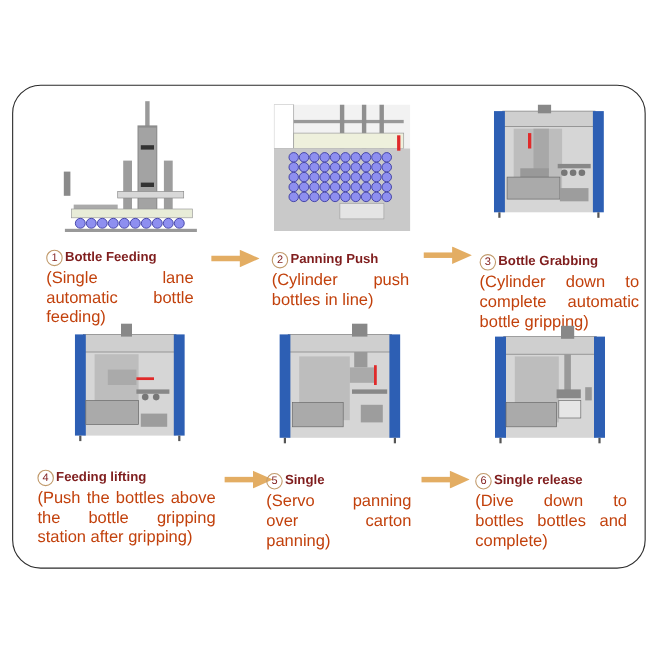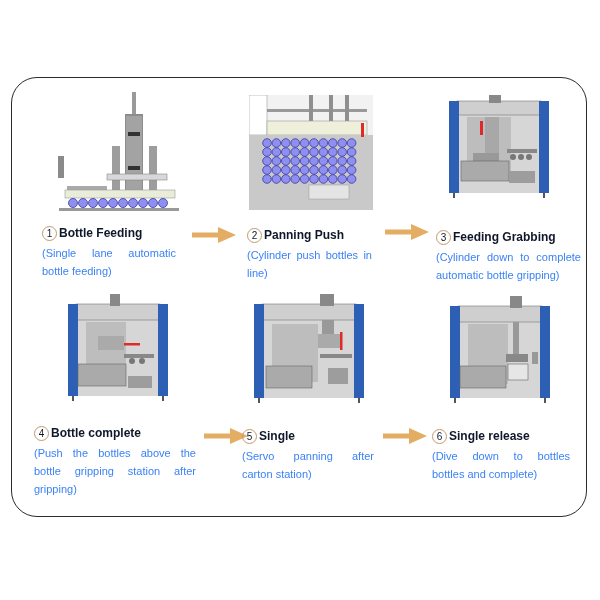--- a/index.html
+++ b/index.html
@@ -1,21 +1,21 @@
 <!DOCTYPE html>
 <html><head>
 <meta charset="utf-8">
 <style>
   html, body { margin: 0; padding: 0; background: #ffffff; }
   body { width: 600px; height: 600px; position: relative; overflow: hidden; font-family: "Liberation Sans", "DejaVu Sans", sans-serif; }
   .frame { position: absolute; left: 11px; top: 77px; width: 576px; height: 440px; border: 1.5px solid #2b2b2b; border-radius: 26px; box-sizing: border-box; }
   .step-img { position: absolute; }
-  .step-title { position: absolute; font-size: 12px; font-weight: bold; color: #0f172a; white-space: nowrap; }
+  .step-title { position: absolute; font-size: 12px; font-weight: bold; color: #7f1d1d; white-space: nowrap; }
   .step-title .num { display: inline-block; width: 13px; height: 13px; border: 1.2px solid #c19a6b; border-radius: 50%; text-align: center; line-height: 13px; font-size: 10px; font-weight: normal; margin-right: 2px; vertical-align: 0px; }
-  .step-desc { position: absolute; font-size: 11px; color: #3b82f6; line-height: 18px; text-align: justify; text-align-last: left; }
+  .step-desc { position: absolute; font-size: 15px; color: #c2410c; line-height: 18px; text-align: justify; text-align-last: left; }
   .arrow { position: absolute; width: 44px; height: 16px; }
   svg { display: block; }
 </style>
 </head>
 <body>
 
 <div class="frame"></div>
 
 <div>
   <svg class="step-img" style="left:55px;top:86px" width="130" height="125" viewBox="0 0 130 125">
@@ -145,21 +145,21 @@
     <rect x="12" y="66" width="48" height="20" fill="#aaa" stroke="#666" stroke-width="0.6"></rect>
     <rect x="58" y="54" width="30" height="4" fill="#888"></rect>
     <circle cx="64" cy="62" r="3" fill="#777"></circle>
       <circle cx="72" cy="62" r="3" fill="#777"></circle>
       <circle cx="80" cy="62" r="3" fill="#777"></circle>
     <rect x="60" y="76" width="26" height="12" fill="#9d9d9d"></rect>
     <rect x="4" y="98" width="2" height="5" fill="#555"></rect>
       <rect x="94" y="98" width="2" height="5" fill="#555"></rect>
   </svg>
   <div class="step-title" style="left:436px;top:230px">
-    <span class="num">3</span><span>Feeding Grabbing</span>
+    <span class="num">3</span><span>Bottle Grabbing</span>
   </div>
   <div class="step-desc" style="left:436px;top:248px;width:145px">(Cylinder down to complete automatic bottle gripping)</div>
 </div>
 
 <div>
   <svg class="step-img" style="left:68px;top:294px" width="100" height="110" viewBox="0 0 100 110">
     <rect x="8" y="12" width="84" height="90" fill="#d6d6d6"></rect>
     <rect x="18" y="28" width="40" height="60" fill="#bdbdbd"></rect>
     <rect x="8" y="10" width="84" height="16" fill="#cfcfcf" stroke="#777" stroke-width="0.6"></rect>
     <rect x="42" y="0" width="10" height="12" fill="#888"></rect>
@@ -169,21 +169,21 @@
     <rect x="56" y="49" width="16" height="2.5" fill="#e02a2a"></rect>
     <rect x="10" y="70" width="48" height="22" fill="#aaa" stroke="#666" stroke-width="0.6"></rect>
     <rect x="56" y="60" width="30" height="4" fill="#888"></rect>
     <circle cx="64" cy="67" r="3" fill="#777"></circle>
       <circle cx="74" cy="67" r="3" fill="#777"></circle>
     <rect x="60" y="82" width="24" height="12" fill="#9d9d9d"></rect>
     <rect x="4" y="102" width="2" height="5" fill="#555"></rect>
       <rect x="94" y="102" width="2" height="5" fill="#555"></rect>
   </svg>
   <div class="step-title" style="left:34px;top:426px">
-    <span class="num">4</span><span>Bottle complete</span>
+    <span class="num">4</span><span>Feeding lifting</span>
   </div>
   <div class="step-desc" style="left:34px;top:444px;width:162px">(Push the bottles above the bottle gripping station after gripping)</div>
 </div>
 
 <svg class="arrow" style="left:204px;top:428px" viewBox="0 0 44 16">
   <rect x="0" y="5.5" width="28" height="5" fill="#e3ad63"></rect>
   <polygon points="26,0 44,8 26,16" fill="#e3ad63"></polygon>
 </svg>
 
 <div>
@@ -199,21 +199,21 @@
     <rect x="86" y="38" width="2.5" height="18" fill="#e02a2a"></rect>
     <rect x="12" y="72" width="46" height="22" fill="#aaa" stroke="#666" stroke-width="0.6"></rect>
     <rect x="66" y="60" width="32" height="4" fill="#888"></rect>
     <rect x="74" y="74" width="20" height="16" fill="#9d9d9d"></rect>
     <rect x="4" y="104" width="2" height="5" fill="#555"></rect>
       <rect x="104" y="104" width="2" height="5" fill="#555"></rect>
   </svg>
   <div class="step-title" style="left:242px;top:429px">
     <span class="num">5</span><span>Single</span>
   </div>
-  <div class="step-desc" style="left:242px;top:447px;width:132px">(Servo panning after carton station)</div>
+  <div class="step-desc" style="left:242px;top:447px;width:132px">(Servo panning over carton panning)</div>
 </div>
 
 <svg class="arrow" style="left:383px;top:428px" viewBox="0 0 44 16">
   <rect x="0" y="5.5" width="28" height="5" fill="#e3ad63"></rect>
   <polygon points="26,0 44,8 26,16" fill="#e3ad63"></polygon>
 </svg>
 
 <div>
   <svg class="step-img" style="left:450px;top:296px" width="100" height="112" viewBox="0 0 100 112">
     <rect x="8" y="12" width="84" height="90" fill="#d6d6d6"></rect>

